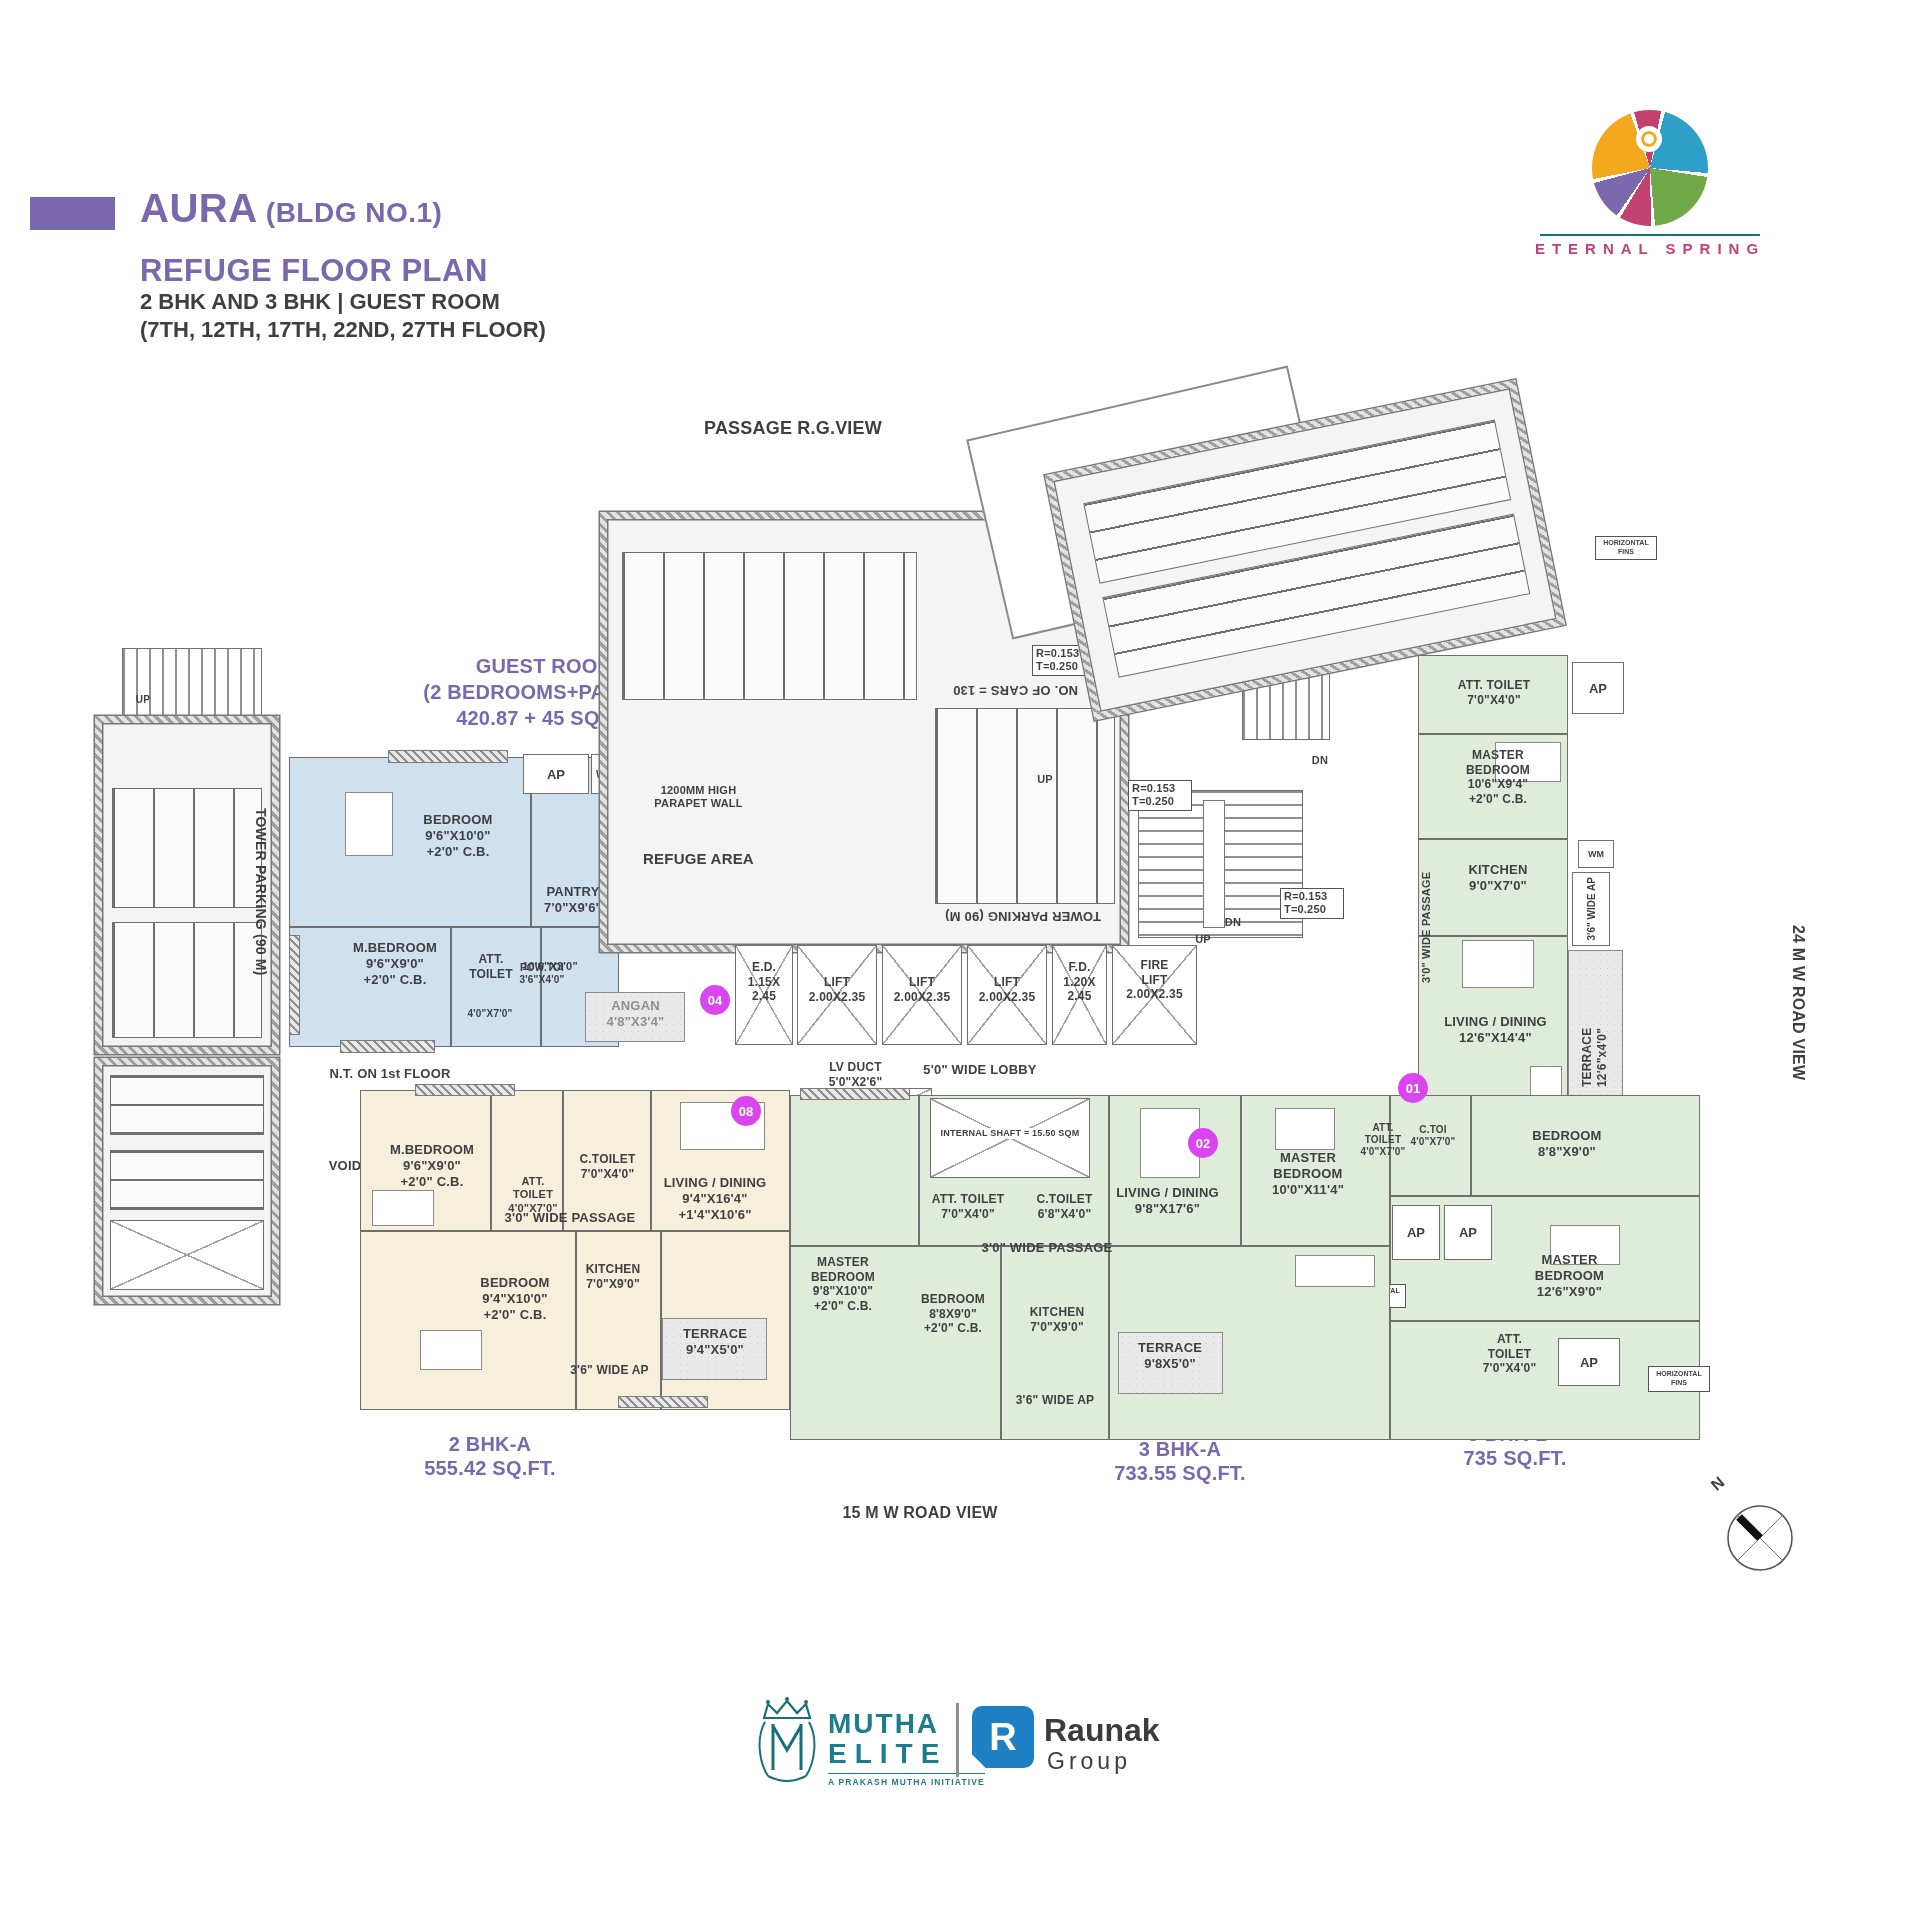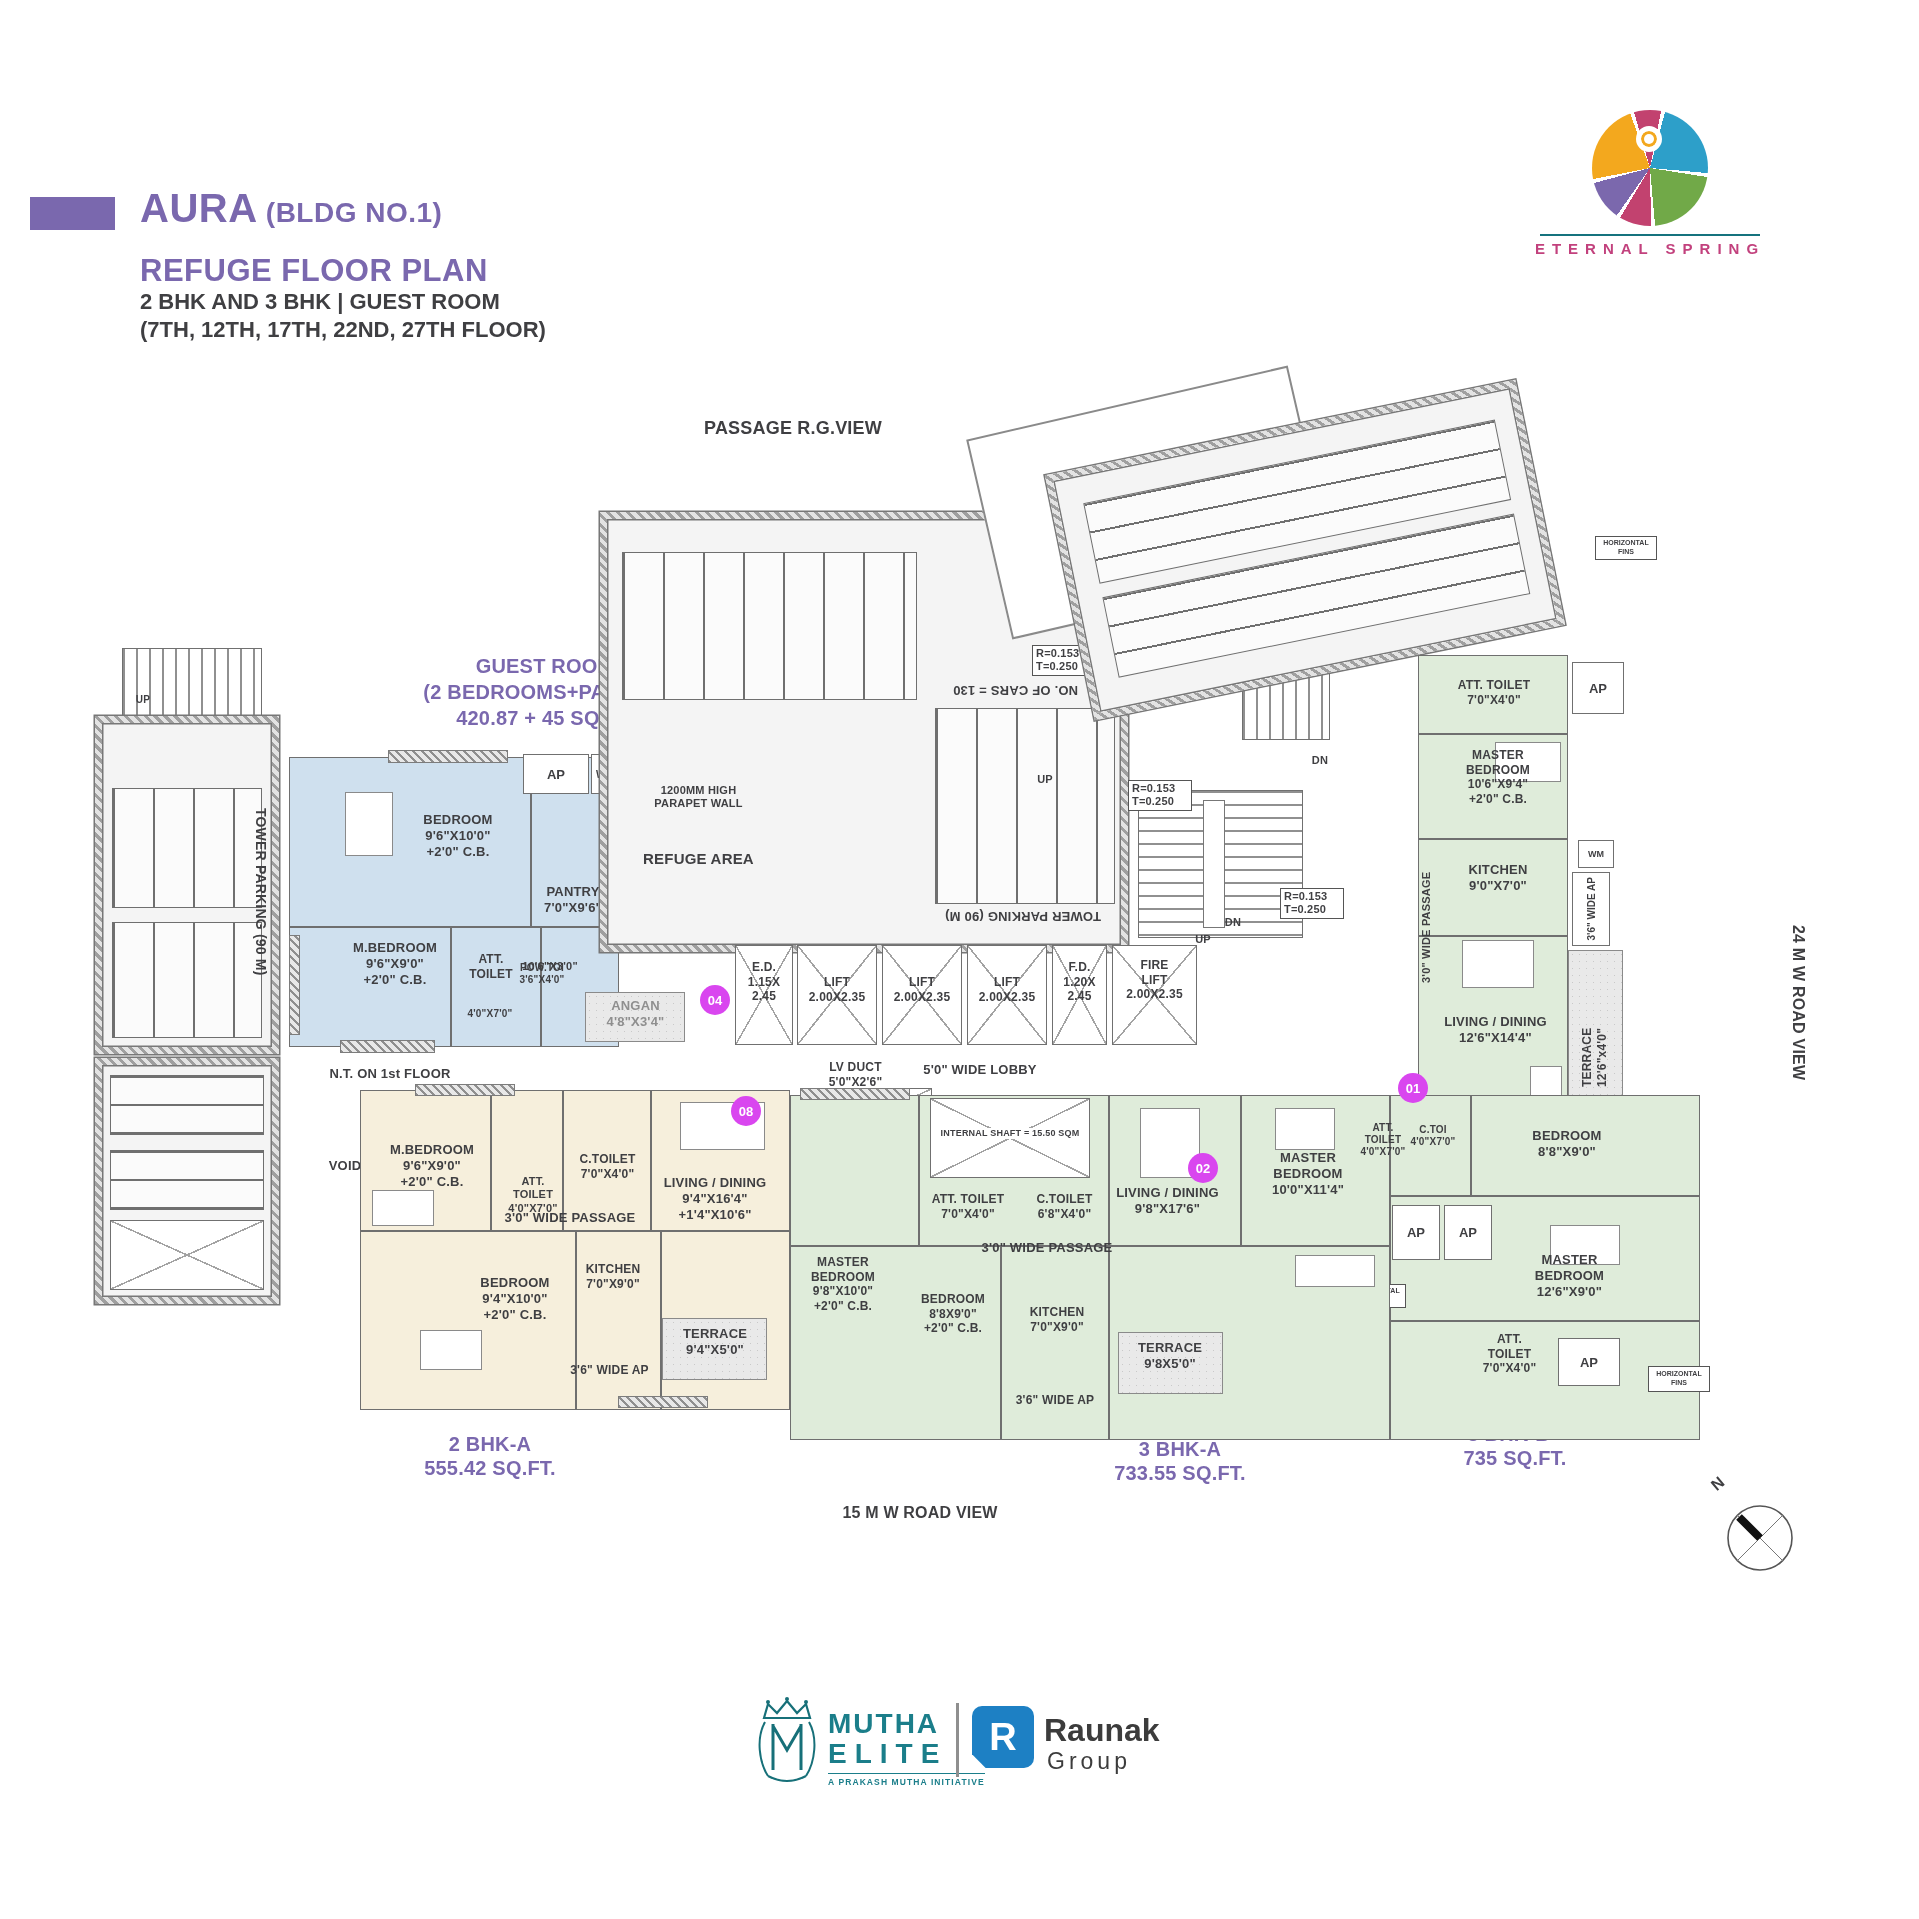--- a/index.html
+++ b/index.html
@@ -342,21 +342,21 @@
 7'0"X9'0"</div>
   <div class="terr" style="left:662px;top:1318px;width:105px;height:62px;"></div>
   <div class="lbl s13" style="left:665px;top:1326px;width:100px;">TERRACE
 9'4"X5'0"</div>
   <div class="lbl s12" style="left:552px;top:1363px;width:115px;">3'6" WIDE AP</div>
   <div class="hatch" style="left:415px;top:1084px;width:100px;height:12px;"></div>
   <div class="hatch" style="left:618px;top:1396px;width:90px;height:12px;"></div>
 
   <div class="marker" style="left:700px;top:985px;">04</div>
   <div class="marker" style="left:731px;top:1096px;">08</div>
-  <div class="marker" style="left:1188px;top:1153px;">02</div>
+  <div class="marker" style="left:1188px;top:1128px;">02</div>
   <div class="marker" style="left:1398px;top:1073px;">01</div>
 
   <div style="position:absolute;left:1698px;top:1472px;width:120px;height:120px;">
     <svg width="120" height="120" viewBox="0 0 120 120">
       <circle cx="62" cy="66" r="32" fill="none" stroke="#555" stroke-width="1.6"></circle>
       <line x1="39" y1="43" x2="85" y2="89" stroke="#777" stroke-width="1"></line>
       <line x1="85" y1="43" x2="39" y2="89" stroke="#777" stroke-width="1"></line>
       <line x1="41" y1="45" x2="62" y2="66" stroke="#111" stroke-width="8"></line>
     </svg>
     <span class="lbl s16" style="left:8px;top:2px;width:24px;transform:rotate(-40deg);">N</span>

